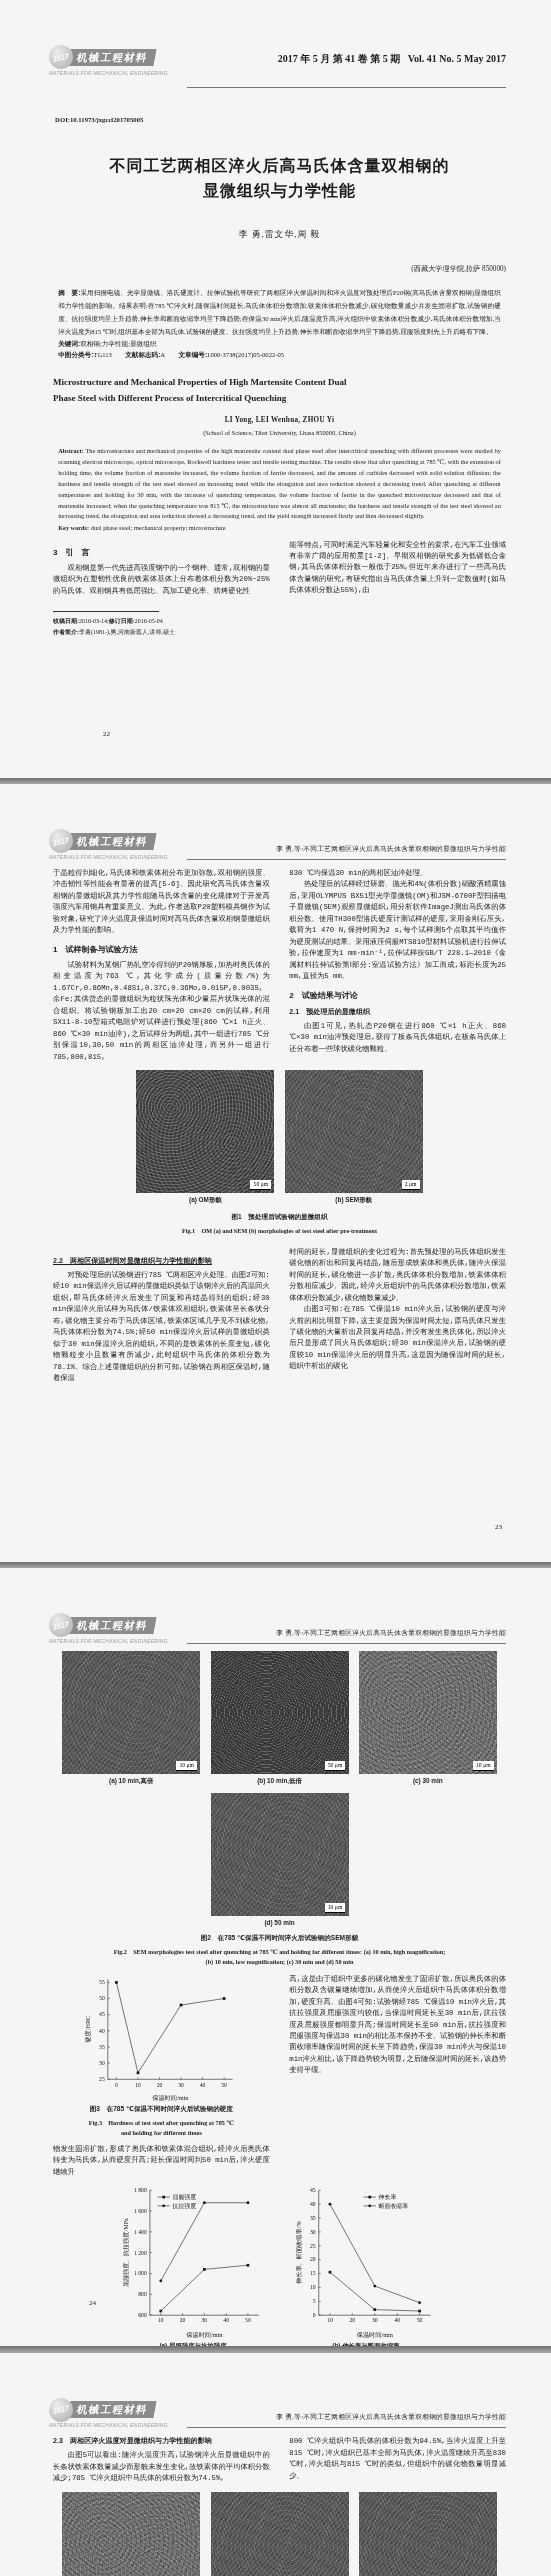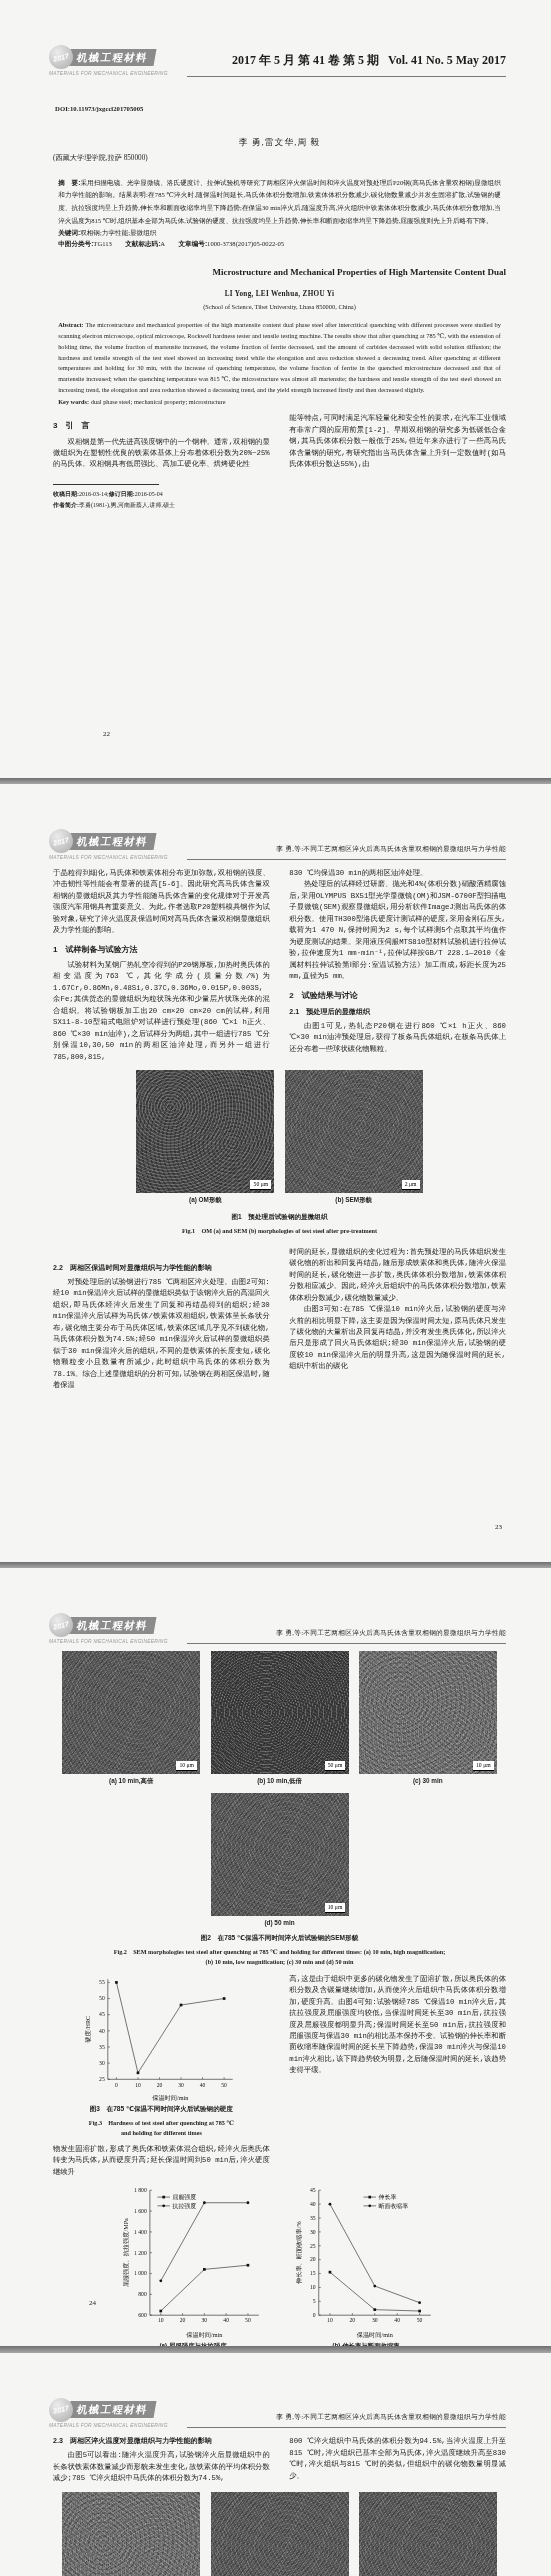--- a/index.html
+++ b/index.html
@@ -13,31 +13,31 @@
   .p1header{align-items:flex-start;}
   .logoblock{width:138px;flex:none;}
   .logo-top{display:flex;align-items:center;}
   .logo-circle{width:24px;height:24px;border-radius:50%;background:radial-gradient(circle at 35% 30%,#ececec,#ababab);
     display:flex;align-items:center;justify-content:center;margin-right:-4.1px;position:relative;z-index:1;}
   .logo-circle span{color:#fff;font-family:"Liberation Sans",sans-serif;font-style:italic;font-weight:bold;font-size:7.2px;transform:rotate(-14deg);}
   .logo-bar{background:#8b8b8b;color:#fff;font-family:"Liberation Sans",sans-serif;font-weight:bold;
     font-size:10.3px;letter-spacing:1.5px;padding:1.5px 7.2px 1.5px 8.2px;transform:skewX(-10deg);white-space:nowrap;}
   .logo-en{font-family:"Liberation Sans",sans-serif;font-style:italic;font-size:4.9px;color:#9a9a9a;letter-spacing:0.3px;margin-top:1.5px;white-space:nowrap;}
   .runtitle{flex:1;text-align:right;font-size:6.7px;color:#222;padding-bottom:5.2px;border-bottom:0.8px solid #777;letter-spacing:0.3px;white-space:nowrap;}
-  .issueline{flex:1;text-align:right;font-weight:bold;font-size:12px;padding-bottom:7px;border-bottom:0.8px solid #777;margin-top:7.2px;white-space:nowrap;}
+  .issueline{flex:1;text-align:right;font-weight:bold;font-size:10px;padding-bottom:21px;border-bottom:0.8px solid #777;margin-top:7.2px;white-space:nowrap;}
   
   .doi{font-weight:bold;font-size:6.7px;margin:28px 0 0 2.1px;}
   .title-cn{text-align:center;font-family:"Liberation Sans","DejaVu Sans",sans-serif;font-weight:bold;font-size:16px;letter-spacing:1px;line-height:1.55;margin-top:31px;}
   .authors-cn{text-align:center;font-size:8.8px;letter-spacing:1px;margin-top:25px;}
-  .affil-cn{text-align:left;font-size:7.2px;margin-top:4px;}
+  .affil-cn{text-align:right;font-size:7.2px;margin-top:23px;}
   .absblock{margin:13.4px 5.2px 0 5.2px;font-size:6.6px;line-height:1.95;text-align:justify;}
   .hei{font-family:"Liberation Sans","DejaVu Sans",sans-serif;font-weight:bold;}
   .kwline{margin:1px 5.2px 0 5.2px;font-size:6.6px;}
   .clcline{margin:2.1px 5.2px 0 5.2px;font-size:6.6px;display:flex;gap:13.4px;}
-  .title-en{text-align:right;font-weight:bold;font-size:9px;line-height:1.75;margin-top:15.5px;}
+  .title-en{text-align:left;font-weight:bold;font-size:9px;line-height:1.75;margin-top:15.5px;}
   .authors-en{text-align:center;font-weight:bold;font-size:7.2px;margin-top:9.3px;letter-spacing:0.3px;}
   .affil-en{text-align:center;font-size:6.4px;margin-top:5.2px;}
   .absblock-en{margin:10.3px 5.2px 0 5.2px;font-size:6.3px;line-height:1.72;text-align:justify;}
   .kwline-en{margin:2.1px 5.2px 0 5.2px;font-size:6.3px;}
   
   .cols{display:flex;gap:19.6px;margin-top:8.2px;}
   .col{width:217px;}
   .para{font-size:7.3px;line-height:1.57;text-align:justify;text-indent:2em;margin:0;font-family:Liberation Mono, monospace;}
   .para-noindent{text-indent:0;}
   .h-sec{font-family:"Liberation Sans","DejaVu Sans",sans-serif;font-weight:bold;font-size:8px;margin:7.2px 0 5.2px 0;}
@@ -74,31 +74,36 @@
         <div class="logo-bar"><span>机械工程材料</span></div>
       </div>
       <div class="logo-en">MATERIALS FOR MECHANICAL ENGINEERING</div>
     </div>
     <div class="issueline">
       <span>2017 年 5 月 第 41 卷 第 5 期</span>&nbsp;&nbsp;&nbsp;<span>Vol. 41 No. 5 May 2017</span>
     </div>
   </div>
   <div class="content">
     <div class="doi">DOI:10.11973/jxgccl201705005</div>
+    <div class="title-cn">
+      <div>不同工艺两相区淬火后高马氏体含量双相钢的</div>
+        <div>显微组织与力学性能</div>
+    </div>
     <div class="authors-cn">李 勇,雷文华,周 毅</div>
     <div class="affil-cn">(西藏大学理学院,拉萨 850000)</div>
     <p class="absblock"><span class="hei">摘　要:</span><span>采用扫描电镜、光学显微镜、洛氏硬度计、拉伸试验机等研究了两相区淬火保温时间和淬火温度对预处理后P20钢(高马氏体含量双相钢)显微组织和力学性能的影响。结果表明:在785 ℃淬火时,随保温时间延长,马氏体体积分数增加,铁素体体积分数减少,碳化物数量减少并发生固溶扩散,试验钢的硬度、抗拉强度均呈上升趋势,伸长率和断面收缩率均呈下降趋势;在保温30 min淬火后,随温度升高,淬火组织中铁素体体积分数减少,马氏体体积分数增加,当淬火温度为815 ℃时,组织基本全部为马氏体,试验钢的硬度、抗拉强度均呈上升趋势,伸长率和断面收缩率均呈下降趋势,屈服强度则先上升后略有下降。</span></p>
     <div class="kwline"><span class="hei">关键词:</span><span>双相钢;力学性能;显微组织</span></div>
     <div class="clcline">
       <span><span class="hei">中图分类号:</span><span>TG113</span></span>
       <span><span class="hei">文献标志码:</span><span>A</span></span>
       <span><span class="hei">文章编号:</span><span>1000-3738(2017)05-0022-05</span></span>
     </div>
     <div class="title-en">
       <div>Microstructure and Mechanical Properties of High Martensite Content Dual</div>
+        <div>Phase Steel with Different Process of Intercritical Quenching</div>
     </div>
     <div class="authors-en">LI Yong, LEI Wenhua, ZHOU Yi</div>
     <div class="affil-en">(School of Science, Tibet University, Lhasa 850000, China)</div>
     <p class="absblock-en"><b>Abstract:</b> <span>The microstructure and mechanical properties of the high martensite content dual phase steel after intercritical quenching with different processes were studied by scanning electron microscope, optical microscope, Rockwell hardness tester and tensile testing machine. The results show that after quenching at 785 ℃, with the extension of holding time, the volume fraction of martensite increased, the volume fraction of ferrite decreased, and the amount of carbides decreased with solid solution diffusion; the hardness and tensile strength of the test steel showed an increasing trend while the elongation and area reduction showed a decreasing trend. After quenching at different temperatures and holding for 30 min, with the increase of quenching temperature, the volume fraction of ferrite in the quenched microstructure decreased and that of martensite increased; when the quenching temperature was 815 ℃, the microstructure was almost all martensite; the hardness and tensile strength of the test steel showed an increasing trend, the elongation and area reduction showed a decreasing trend, and the yield strength increased firstly and then decreased slightly.</span></p>
     <div class="kwline-en"><b>Key words:</b> <span>dual phase steel; mechanical property; microstructure</span></div>
     <div class="cols">
       <div class="col">
         <div class="h-sec">3　引　言</div>
         <p class="para">双相钢是第一代先进高强度钢中的一个钢种。通常,双相钢的显微组织为在塑韧性优良的铁素体基体上分布着体积分数为20%~25%的马氏体。双相钢具有低屈强比、高加工硬化率、烘烤硬化性</p>
         <div class="footnote">
@@ -155,21 +160,21 @@
         <div class="micro m3">
             <span class="sbar">2 μm</span>
           </div>
         <div class="mlabel">(b) SEM形貌</div>
       </div>
     </div>
     <div class="capcn">图1　预处理后试验钢的显微组织</div>
     <div class="capen">Fig.1　OM (a) and SEM (b) morphologies of test steel after pre-treatment</div>
     <div class="cols" style="margin-top:11.3px;">
       <div class="col">
-        <div class="h-sub" style="margin-top:16px;">2.2　两相区保温时间对显微组织与力学性能的影响</div>
+        <div class="h-sub" style="margin-top:9px;text-decoration:underline;">2.2　两相区保温时间对显微组织与力学性能的影响</div>
         <p class="para">对预处理后的试验钢进行785 ℃两相区淬火处理。由图2可知:经10 min保温淬火后试样的显微组织类似于该钢淬火后的高温回火组织,即马氏体经淬火后发生了回复和再结晶得到的组织;经30 min保温淬火后试样为马氏体/铁素体双相组织,铁素体呈长条状分布,碳化物主要分布于马氏体区域,铁素体区域几乎见不到碳化物,马氏体体积分数为74.5%;经50 min保温淬火后试样的显微组织类似于30 min保温淬火后的组织,不同的是铁素体的长度变短,碳化物颗粒变小且数量有所减少,此时组织中马氏体的体积分数为78.1%。综合上述显微组织的分析可知,试验钢在两相区保温时,随着保温</p>
       </div>
       <div class="col">
         <p class="para para-noindent">时间的延长,显微组织的变化过程为:首先预处理的马氏体组织发生碳化物的析出和回复再结晶,随后形成铁素体和奥氏体,随淬火保温时间的延长,碳化物进一步扩散,奥氏体体积分数增加,铁素体体积分数相应减少。因此,经淬火后组织中的马氏体体积分数增加,铁素体体积分数减少,碳化物数量减少。</p>
         <p class="para">由图3可知:在785 ℃保温10 min淬火后,试验钢的硬度与淬火前的相比明显下降,这主要是因为保温时间太短,原马氏体只发生了碳化物的大量析出及回复再结晶,并没有发生奥氏体化,所以淬火后只是形成了回火马氏体组织;经30 min保温淬火后,试验钢的硬度较10 min保温淬火后的明显升高,这是因为随保温时间的延长,组织中析出的碳化</p>
       </div>
     </div>
   </div>
   <div class="pageno" style="right:49px;bottom:31px;">23</div>
 </div>

